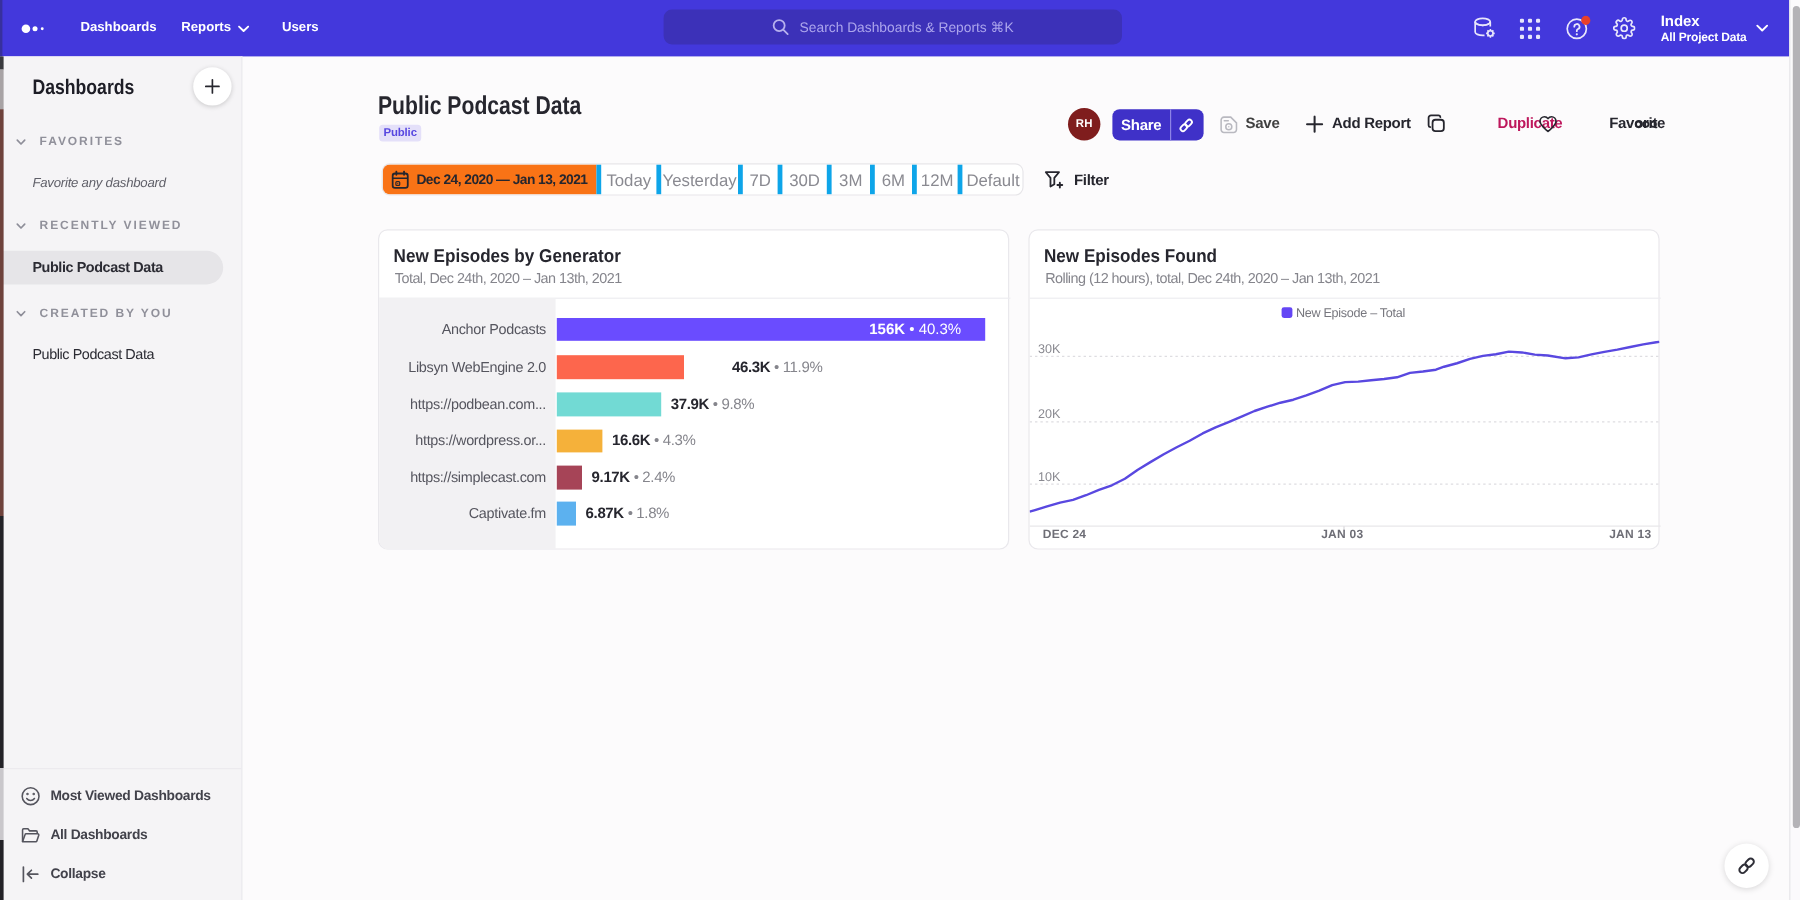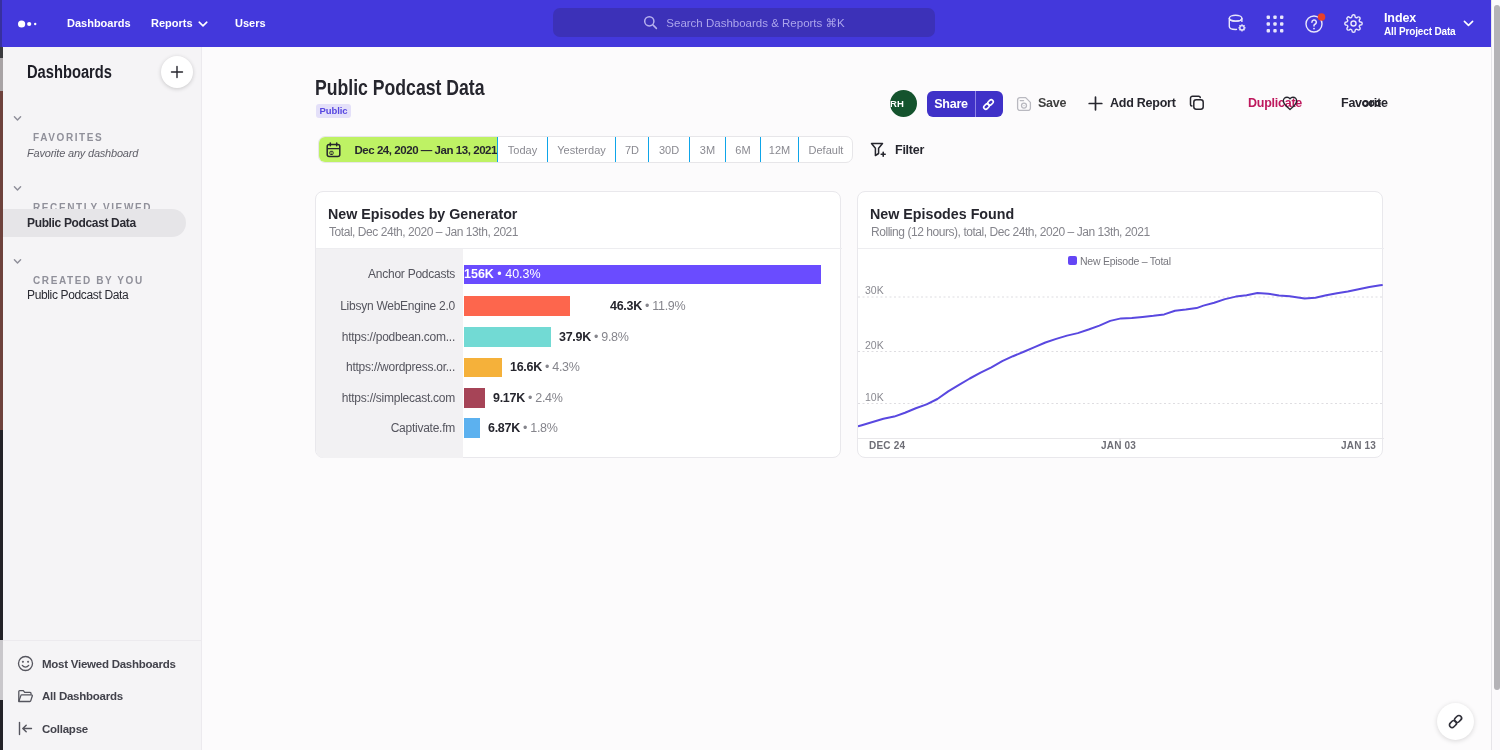--- a/index.html
+++ b/index.html
@@ -6,29 +6,29 @@
 html,body { width:1500px; height:750px; overflow:hidden; background:#fcfbfc; font-family:"Liberation Sans", sans-serif; }
 .abs { position:absolute; }
 
 
 #nav { position:absolute; left:0; top:0; width:1500px; height:47px; background:#4338dc; }
 #nav .navlink { position:absolute; top:0; height:47px; line-height:47px; color:#fff; font-size:11px; font-weight:600; letter-spacing:0; }
 #search { position:absolute; left:553px; top:8px; width:382px; height:29px; background:#3c31b8; border-radius:7px; color:#aca5ec; font-size:11.5px; display:flex; align-items:center; justify-content:center; }
 
 
 #sidebar { position:absolute; left:0; top:47px; width:202px; height:703px; background:#f5f4f6; border-right:1px solid #eceaee; }
-.sechdr { position:absolute; left:33px; font-size:10px; font-weight:700; letter-spacing:1.6px; color:#90909a;margin-top:19px; }
+.sechdr { position:absolute; left:33px; font-size:10px; font-weight:700; letter-spacing:1.6px; color:#90909a; }
 .chev { position:absolute; left:13px; width:9px; height:9px; }
 .sideitem { font-size:12px; color:#2b2b33; letter-spacing:-0.35px; }
 
 .card { position:absolute; top:191px; width:526px; height:267px; background:#fff; border:1px solid #e9e8ec; border-radius:8px; }
 .cardtitle { position:absolute; left:12px; top:12.5px; font-size:15.5px; font-weight:700; color:#26262e; letter-spacing:0; transform:scaleX(.92); transform-origin:left; white-space:nowrap;}
 .cardsub { position:absolute; left:13px; top:33px; font-size:12px; color:#85858c; letter-spacing:-0.45px; white-space:nowrap; }
 
-.datecell { position:absolute; top:0; height:100%; border-left:1px solid #0ea5e9; color:#8a8a91; font-size:11px; display:flex; align-items:center; justify-content:center; }
+.datecell { position:absolute; top:0; height:100%; border-left:4px solid #0ea5e9; color:#8a8a91; font-size:14px; display:flex; align-items:center; justify-content:center; }
 </style>
 </head>
 <body>
 
 <div id="nav">
   <svg class="abs" style="left:17px;top:19px" width="24" height="10" viewBox="0 0 24 10">
     <circle cx="4.6" cy="5" r="3.6" fill="#fff"></circle>
     <circle cx="12.2" cy="5" r="2.1" fill="#fff"></circle>
     <circle cx="18.2" cy="5" r="1.2" fill="#fff"></circle>
   </svg>
@@ -127,21 +127,21 @@
   <svg class="abs" style="left:17px;top:673px" width="17" height="17" viewBox="0 0 17 17" fill="none" stroke="#55555e" stroke-width="1.4" stroke-linecap="round">
     <path d="M2.5 2.5 V14.5"></path>
       <path d="M14.5 8.5 H6 M9.2 5.2 L5.8 8.5 L9.2 11.8" stroke-linejoin="round"></path>
   </svg>
   <div class="abs sideitem" style="left:42px;top:676px;font-weight:600;color:#42424b;font-size:11.5px;letter-spacing:-0.25px;">Collapse</div>
 </div>
 
 <div class="abs" style="left:315px;top:76px;font-size:21.5px;font-weight:700;color:#26262e;letter-spacing:0;transform:scaleX(.82);transform-origin:left;">Public Podcast Data</div>
 <div class="abs" style="left:316px;top:104px;height:13.5px;padding:0 3.5px;background:#e4e0f9;border-radius:3px;color:#5747e0;font-size:9.5px;font-weight:600;line-height:13.5px;letter-spacing:-0.1px;">Public</div>
 
-<div class="abs" style="left:890px;top:90px;width:27px;height:27px;border-radius:50%;background:#14532d;color:#fff;font-size:9.5px;font-weight:700;letter-spacing:.2px;line-height:27px;">RH</div>
+<div class="abs" style="left:890px;top:90px;width:27px;height:27px;border-radius:50%;background:#7f1d1d;color:#fff;font-size:9.5px;font-weight:700;letter-spacing:.2px;text-align:center;line-height:27px;">RH</div>
 <div class="abs" style="left:927px;top:91px;width:76px;height:26px;background:#3f31c8;border-radius:6px;"></div>
 <div class="abs" style="left:927px;top:91px;width:48px;height:26px;color:#fff;font-size:12.5px;font-weight:700;letter-spacing:-0.2px;text-align:center;line-height:26px;">Share</div>
 <div class="abs" style="left:975px;top:91px;width:1px;height:26px;background:#8d83e6;"></div>
 <svg class="abs" style="left:981px;top:97px" width="15" height="15" viewBox="0 0 24 24" fill="none" stroke="#fff" stroke-width="2.5">
   <g transform="rotate(45 12 12)">
     <rect x="8.7" y="2.6" width="6.6" height="9.8" rx="3.3"></rect>
     <rect x="8.7" y="11.6" width="6.6" height="9.8" rx="3.3"></rect>
   </g>
 </svg>
 
@@ -169,21 +169,21 @@
   </svg>
 <div class="abs" style="left:1305px;top:96px;color:#26262e;font-size:12.5px;font-weight:600;letter-spacing:-0.25px;margin-left:36px;">Favorite</div>
 
 <svg class="abs" style="left:1362px;top:100px" width="19" height="7" viewBox="0 0 19 7">
   <circle cx="3.2" cy="3.5" r="2.2" fill="none" stroke="#26262e" stroke-width="1.5"></circle>
     <circle cx="9.5" cy="3.5" r="2.2" fill="none" stroke="#26262e" stroke-width="1.5"></circle>
     <circle cx="15.8" cy="3.5" r="2.2" fill="none" stroke="#26262e" stroke-width="1.5"></circle>
 </svg>
 
 <div class="abs" style="left:318px;top:136px;width:535px;height:27px;background:#fff;border:1px solid #e7e6e9;border-radius:7px;overflow:hidden;">
-  <div class="abs" style="left:0;top:0;width:178px;height:100%;background:#bef264;display:flex;align-items:center;justify-content:space-between;">
+  <div class="abs" style="left:0;top:0;width:178px;height:100%;background:#f97316;display:flex;align-items:center;">
     <svg style="margin-left:7px" width="15" height="16" viewBox="0 0 15 16" fill="none" stroke="#26262e" stroke-width="1.5">
       <rect x="1.2" y="2.6" width="12.6" height="12" rx="2"></rect>
       <path d="M1.2 6.6 H13.8" stroke-width="1.3"></path>
       <path d="M4.3 0.9 v2.8 M10.7 0.9 v2.8" stroke-linecap="round" stroke-width="1.5"></path>
       <rect x="3.9" y="9.3" width="3.2" height="3.2" rx=".8" stroke-width="1"></rect>
       <circle cx="5.5" cy="10.9" r=".5" fill="#26262e" stroke="none"></circle>
     </svg>
     <span style="margin-left:6px;font-size:11.5px;font-weight:700;color:#26262e;white-space:nowrap;letter-spacing:-0.45px;">Dec 24, 2020 — Jan 13, 2021</span>
   </div>
   <div class="datecell" style="left:178px;width:50px;">Today</div>
@@ -206,21 +206,21 @@
   <div class="cardsub">Total, Dec 24th, 2020 – Jan 13th, 2021</div>
   <div class="abs" style="left:0;top:56px;width:526px;height:1px;background:#ededf0;"></div>
   <div class="abs" style="left:0;top:57px;width:147px;height:209px;background:#f2f1f3;border-radius:0 0 0 8px;"></div>
 
   <div class="abs barlabel" style="top:75px;">Anchor Podcasts</div>
   <div class="abs barlabel" style="top:106.5px;">Libsyn WebEngine 2.0</div>
   <div class="abs barlabel" style="top:137.5px;">https://podbean.com...</div>
   <div class="abs barlabel" style="top:168px;">https://wordpress.or...</div>
   <div class="abs barlabel" style="top:198.5px;">https://simplecast.com</div>
   <div class="abs barlabel" style="top:228.5px;">Captivate.fm</div>
-  <div class="abs bar" style="top:72.7px;width:357px;background:#6a4cff;color:#fff;font-size:12.5px;font-weight:700;line-height:19.5px;padding-right:1px;">156K <span style="font-weight:400;">• 40.3%</span></div>
+  <div class="abs bar" style="top:72.7px;width:357px;background:#6a4cff;color:#fff;font-size:12.5px;font-weight:700;text-align:right;line-height:19.5px;padding-right:20px;">156K <span style="font-weight:400;">• 40.3%</span></div>
   <div class="abs bar" style="top:104.2px;width:106px;background:#fd664d;"></div>
   <div class="abs bar" style="top:135.2px;width:87px;background:#72dad4;"></div>
   <div class="abs bar" style="top:165.7px;width:38px;background:#f5b13a;"></div>
   <div class="abs bar" style="top:196.2px;width:21px;background:#a64457;"></div>
   <div class="abs bar" style="top:226.2px;width:16px;background:#5cb1ef;"></div>
   <div class="abs barval" style="left:262px;top:106.5px;margin-left:32px;">46.3K <span class="pct">• 11.9%</span></div>
   <div class="abs barval" style="left:243px;top:137.5px;">37.9K <span class="pct">• 9.8%</span></div>
   <div class="abs barval" style="left:194px;top:168px;">16.6K <span class="pct">• 4.3%</span></div>
   <div class="abs barval" style="left:177px;top:198.5px;">9.17K <span class="pct">• 2.4%</span></div>
   <div class="abs barval" style="left:172px;top:228.5px;">6.87K <span class="pct">• 1.8%</span></div>

